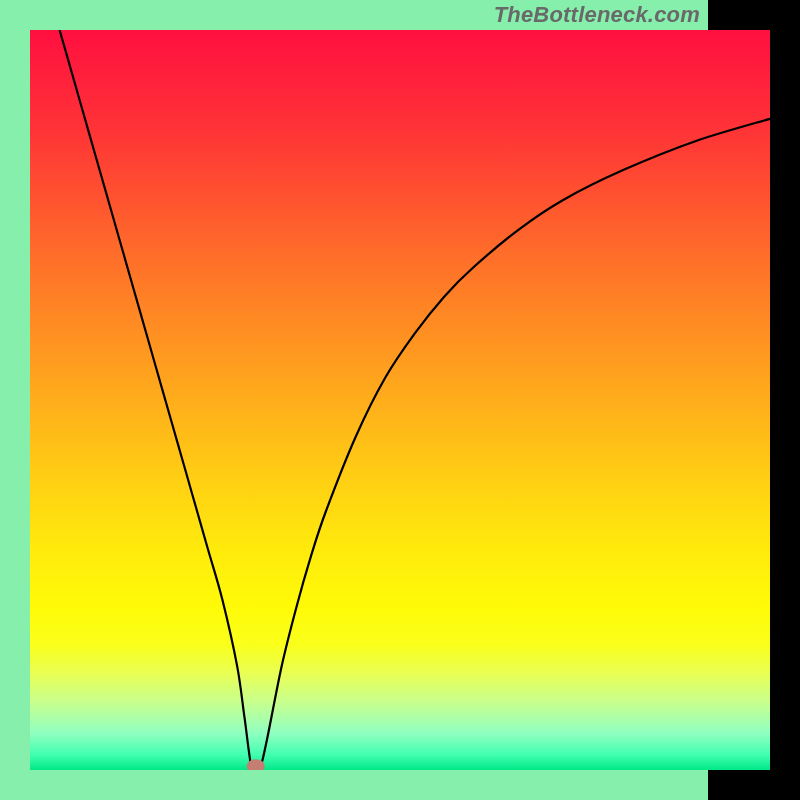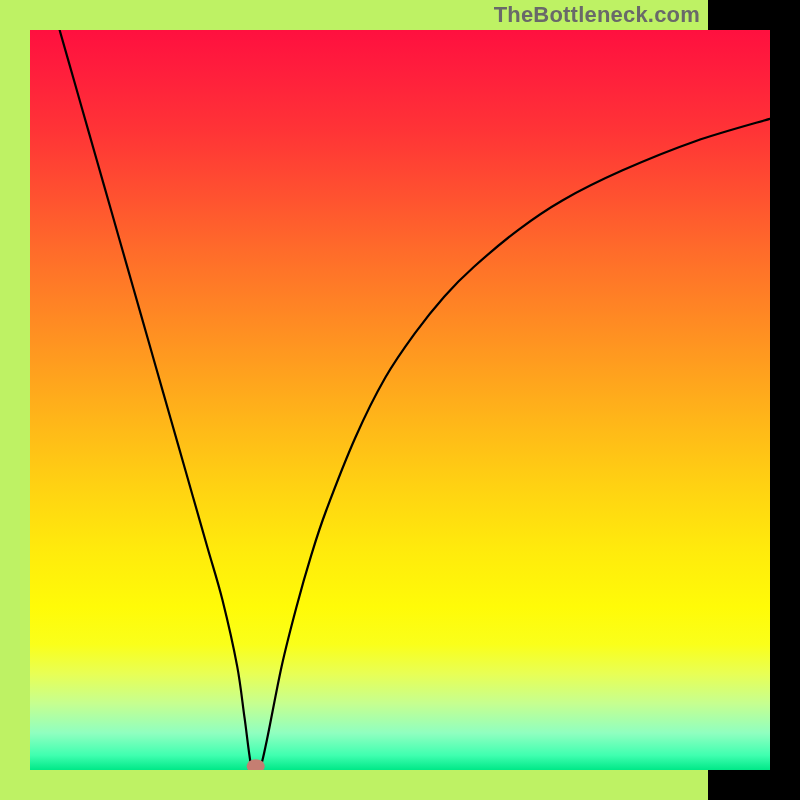--- a/index.html
+++ b/index.html
@@ -1,21 +1,22 @@
 <!DOCTYPE html>
 <html><head>
 <meta charset="utf-8">
 <style>
   * { margin: 0; padding: 0; box-sizing: border-box; }
   html, body { width: 800px; height: 800px; overflow: hidden; background: #000; }
   .frame {
     position: relative;
     width: 708px;
     height: 800px;
-    background: #bef264;
+    background: #86efac;
+    font-style: italic;
   }
   .watermark {
     position: absolute;
     top: 2px;
     right: 8px;
     font-family: Arial, Helvetica, sans-serif;
     font-size: 22px;
     font-weight: 600;
     color: #696969;
     letter-spacing: 0.2px;

